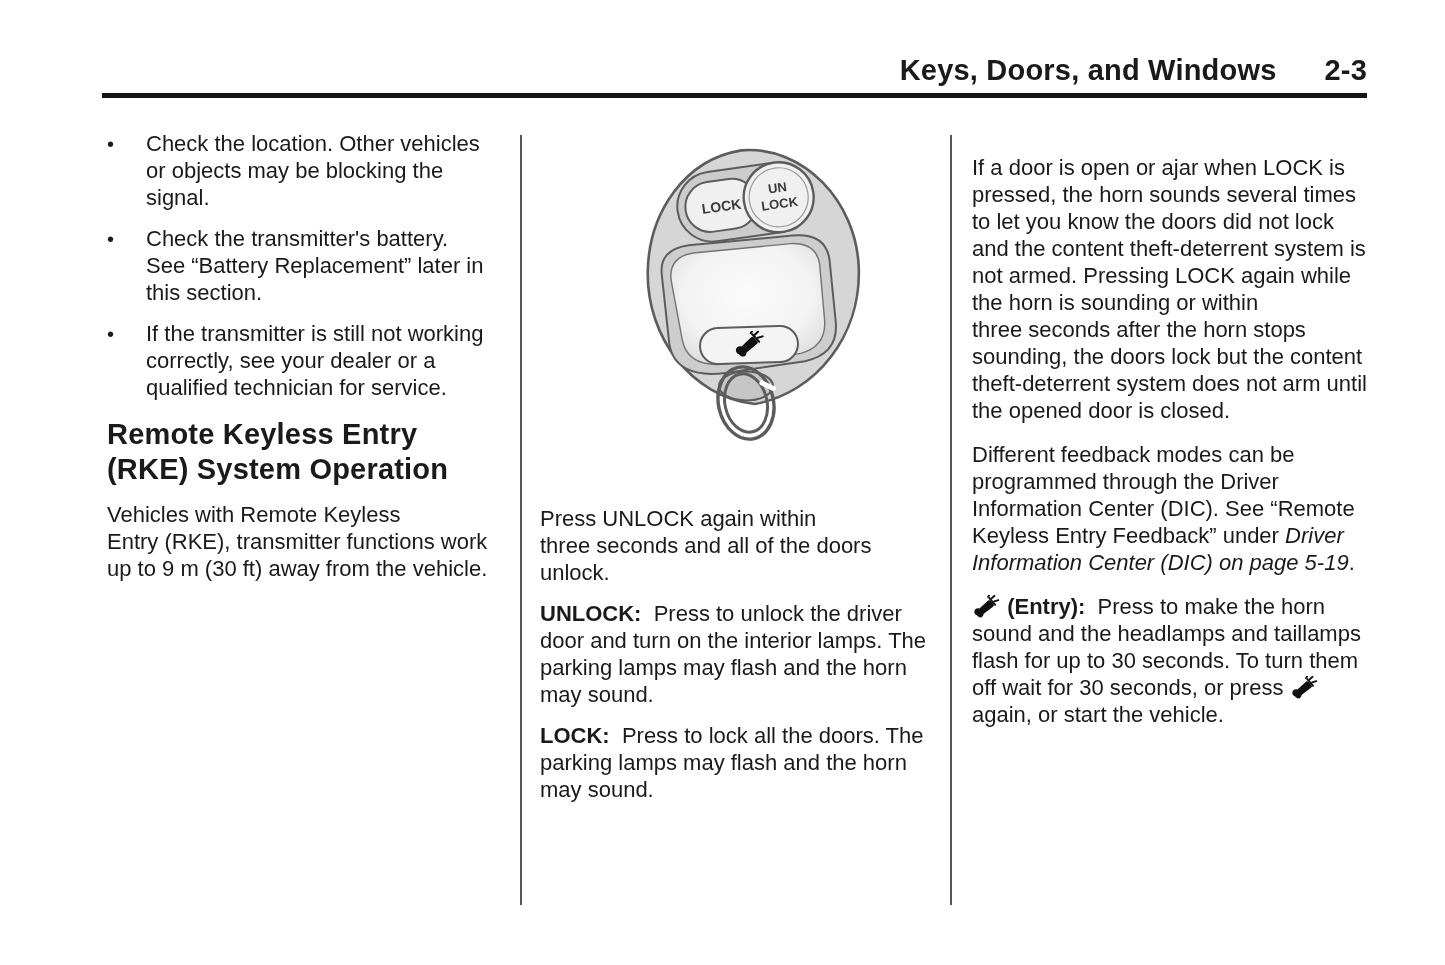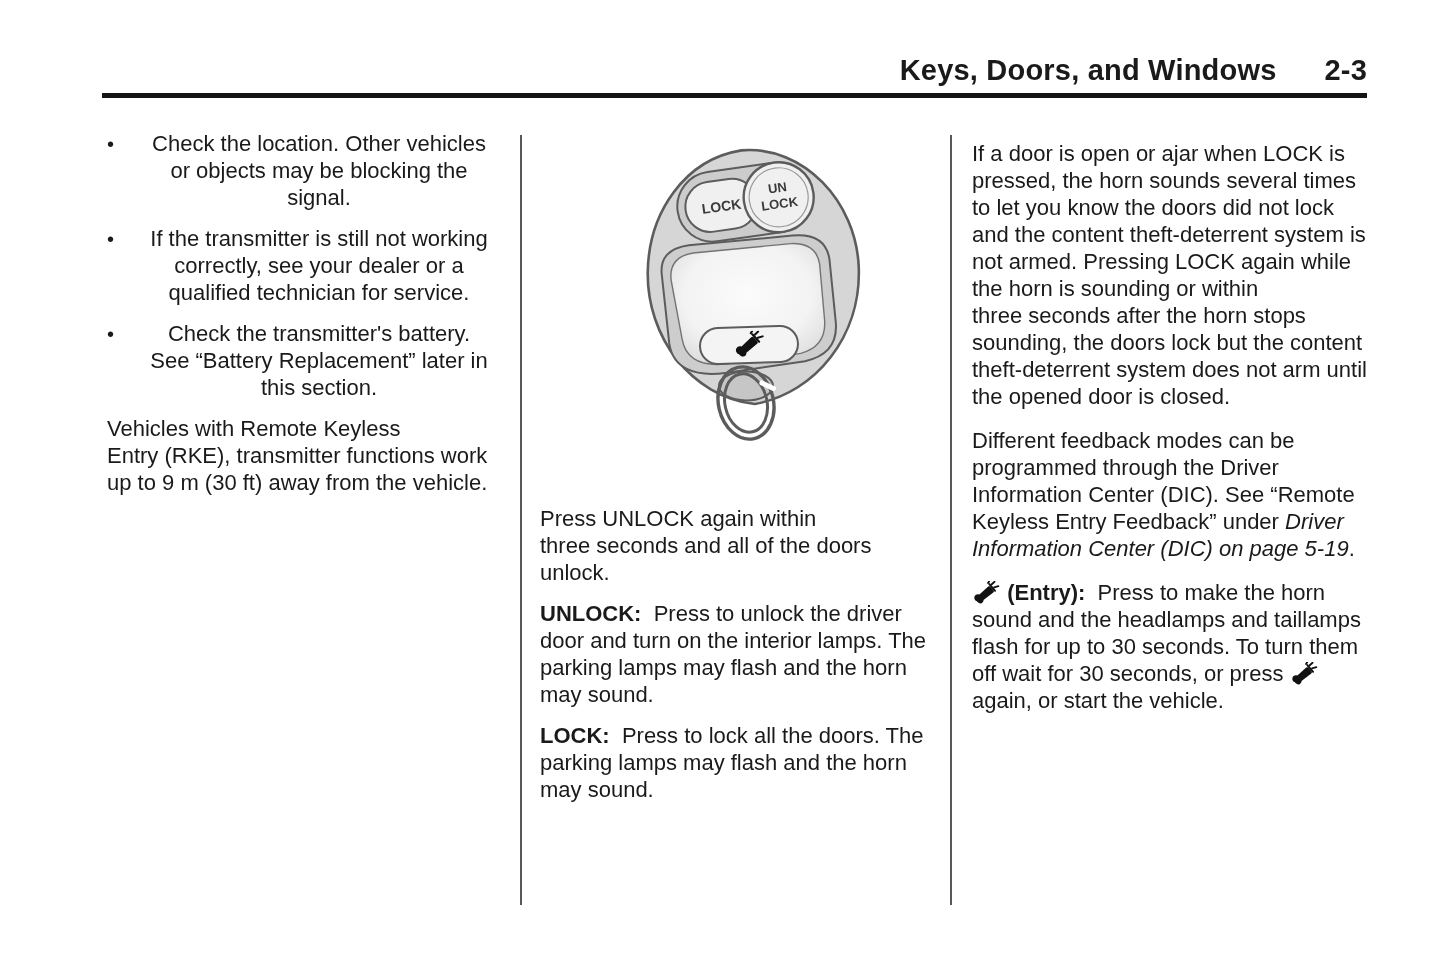--- a/index.html
+++ b/index.html
@@ -19,24 +19,24 @@
   .divider.d1{left:520px;}
   .divider.d2{left:950px;}
   
   .col{position:absolute;font-size:22px;line-height:27px;}
   .col-left{left:107px;top:130px;width:385px;}
   .col-mid{left:540px;top:493px;width:390px;}
   .col-right{left:972px;top:138px;width:397px;}
   .bullet-item{display:flex;margin:0 0 14px 0;}
   .bullet-dot{flex:none;width:39px;}
   .bullet-dot::before{content:"\2022";font-size:20px;}
-  .bullet-text{flex:1;text-align:center;}
+  .bullet-text{flex:1;}
   .section-heading{font-size:29px;line-height:35px;font-weight:700;margin:16px 0 14px 0;letter-spacing:0.2px;}
   .col p{margin:12px 0 14px 0;}
-  .col-right p{margin:2px 0 17px 0;}
+  .col-right p{margin:16px 0 17px 0;}
   .col-right p.panic-para{margin-top:10px;}
   .seg-b{font-weight:700;}
   .seg-i{font-style:italic;}
   .horn-inline{display:inline-block;width:29px;height:23px;vertical-align:-4px;}
   
   .fob-figure{position:absolute;left:627px;top:145px;width:252px;height:312px;}
   .hidden-defs{position:absolute;width:0;height:0;overflow:hidden;}
 </style>
 </head>
 <body>
@@ -62,26 +62,27 @@
   <div class="divider d1"></div>
   <div class="divider d2"></div>
 
   <div class="col col-left">
     <div class="bullet-item">
       <span class="bullet-dot"></span>
       <span class="bullet-text">Check the location. Other vehicles or objects may be blocking the signal.</span>
     </div>
     <div class="bullet-item">
       <span class="bullet-dot"></span>
-      <span class="bullet-text">If the transmitter is still not working correctly, see your dealer or a qualified technician for service.</span>
+      <span class="bullet-text">Check the transmitter's battery. See “Battery Replacement” later in this section.</span>
     </div>
     <div class="bullet-item">
       <span class="bullet-dot"></span>
-      <span class="bullet-text">Check the transmitter's battery. See “Battery Replacement” later in this section.</span>
+      <span class="bullet-text">If the transmitter is still not working correctly, see your dealer or a qualified technician for service.</span>
     </div>
+    <h2 class="section-heading">Remote Keyless Entry (RKE) System Operation</h2>
     <p>Vehicles with Remote Keyless Entry&nbsp;(RKE), transmitter functions work up to 9&nbsp;m&nbsp;(30&nbsp;ft) away from the vehicle.</p>
   </div>
 
   <svg class="fob-figure" viewBox="0 0 252 312">
     <defs>
       <radialGradient id="panelGrad" cx="50%" cy="42%" r="65%">
         <stop offset="0%" stop-color="#fbfbfb"></stop>
         <stop offset="65%" stop-color="#f3f3f3"></stop>
         <stop offset="100%" stop-color="#dedede"></stop>
       </radialGradient>

